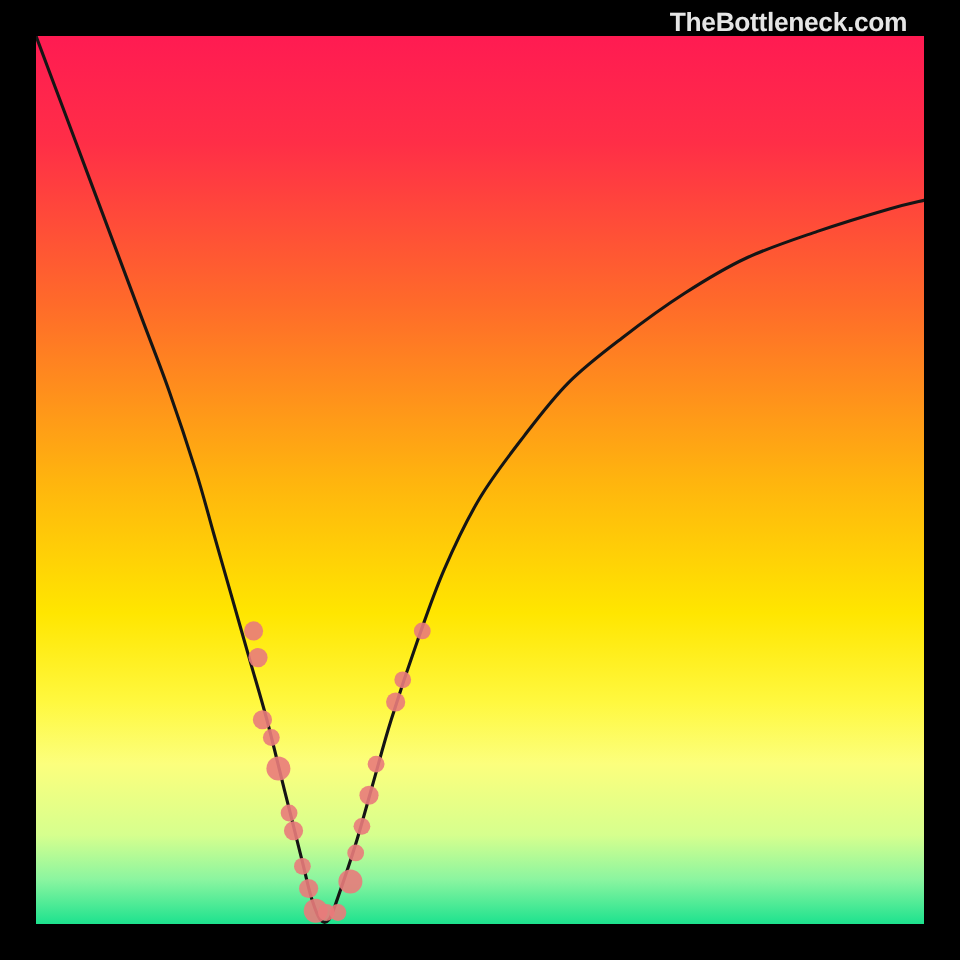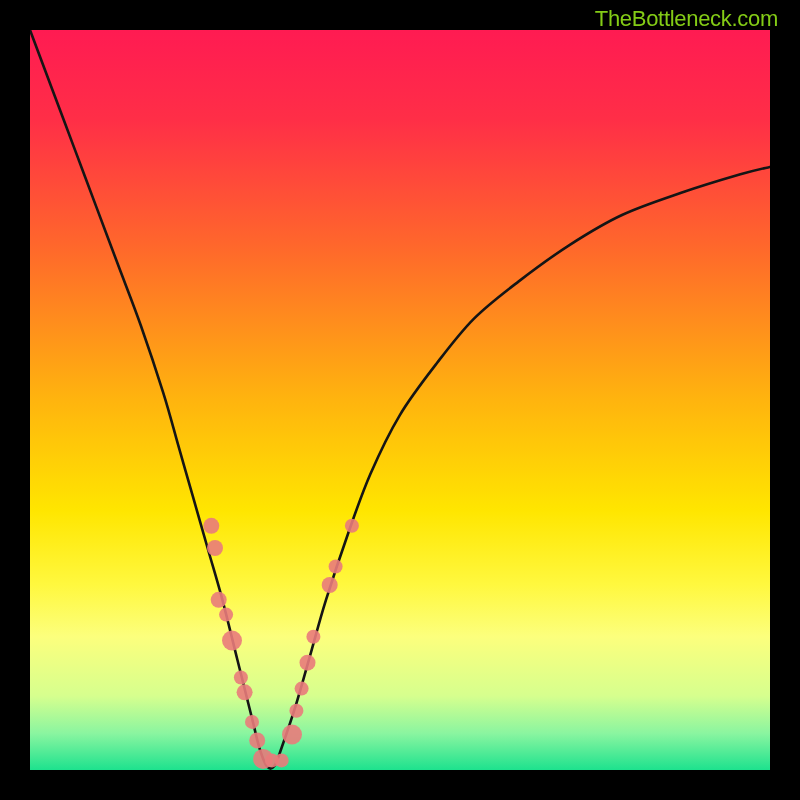--- a/index.html
+++ b/index.html
@@ -25,24 +25,24 @@
     height: 740px;
     overflow: hidden;
   }
   .gradient {
     position: absolute;
     inset: 0;
   }
   .watermark {
     position: absolute;
     top: 6px;
-    right: 22px;
-    color: #84cc16;
+    right: 44px;
+    color: #e5e5e5;
     font-size: 22px;
-    font-weight: 400;
+    font-weight: 700;
     letter-spacing: -0.3px;
   }
   svg.curve {
     position: absolute;
     inset: 0;
     width: 100%;
     height: 100%;
   }
   .dot {
     fill: #e97b7b;

